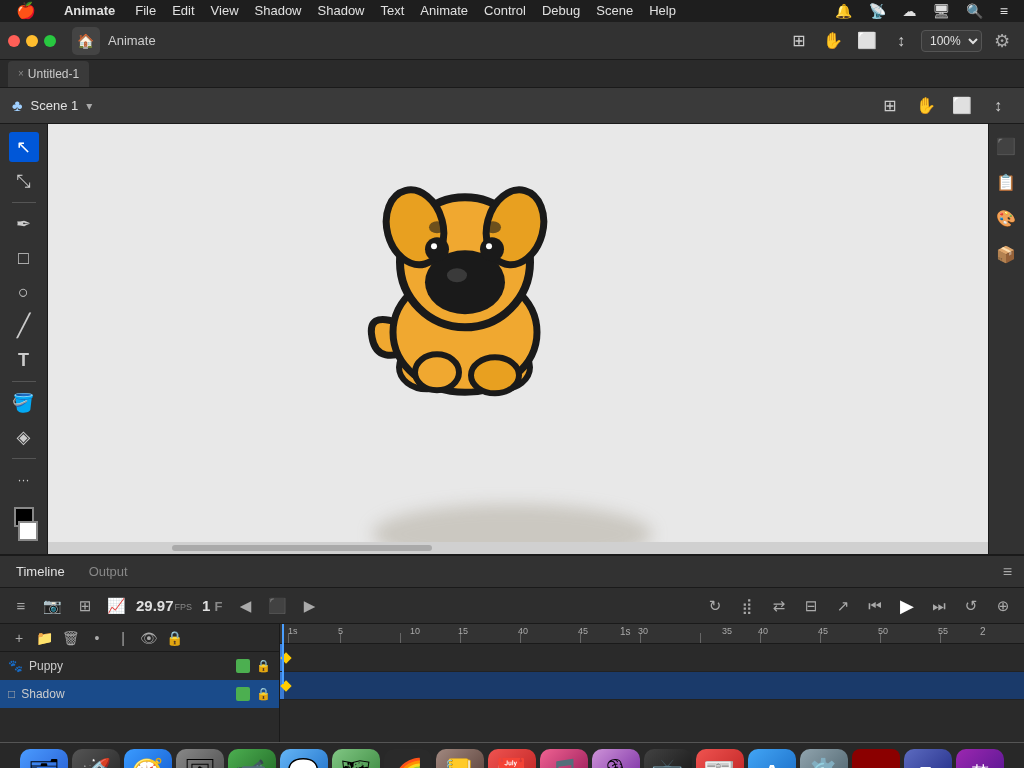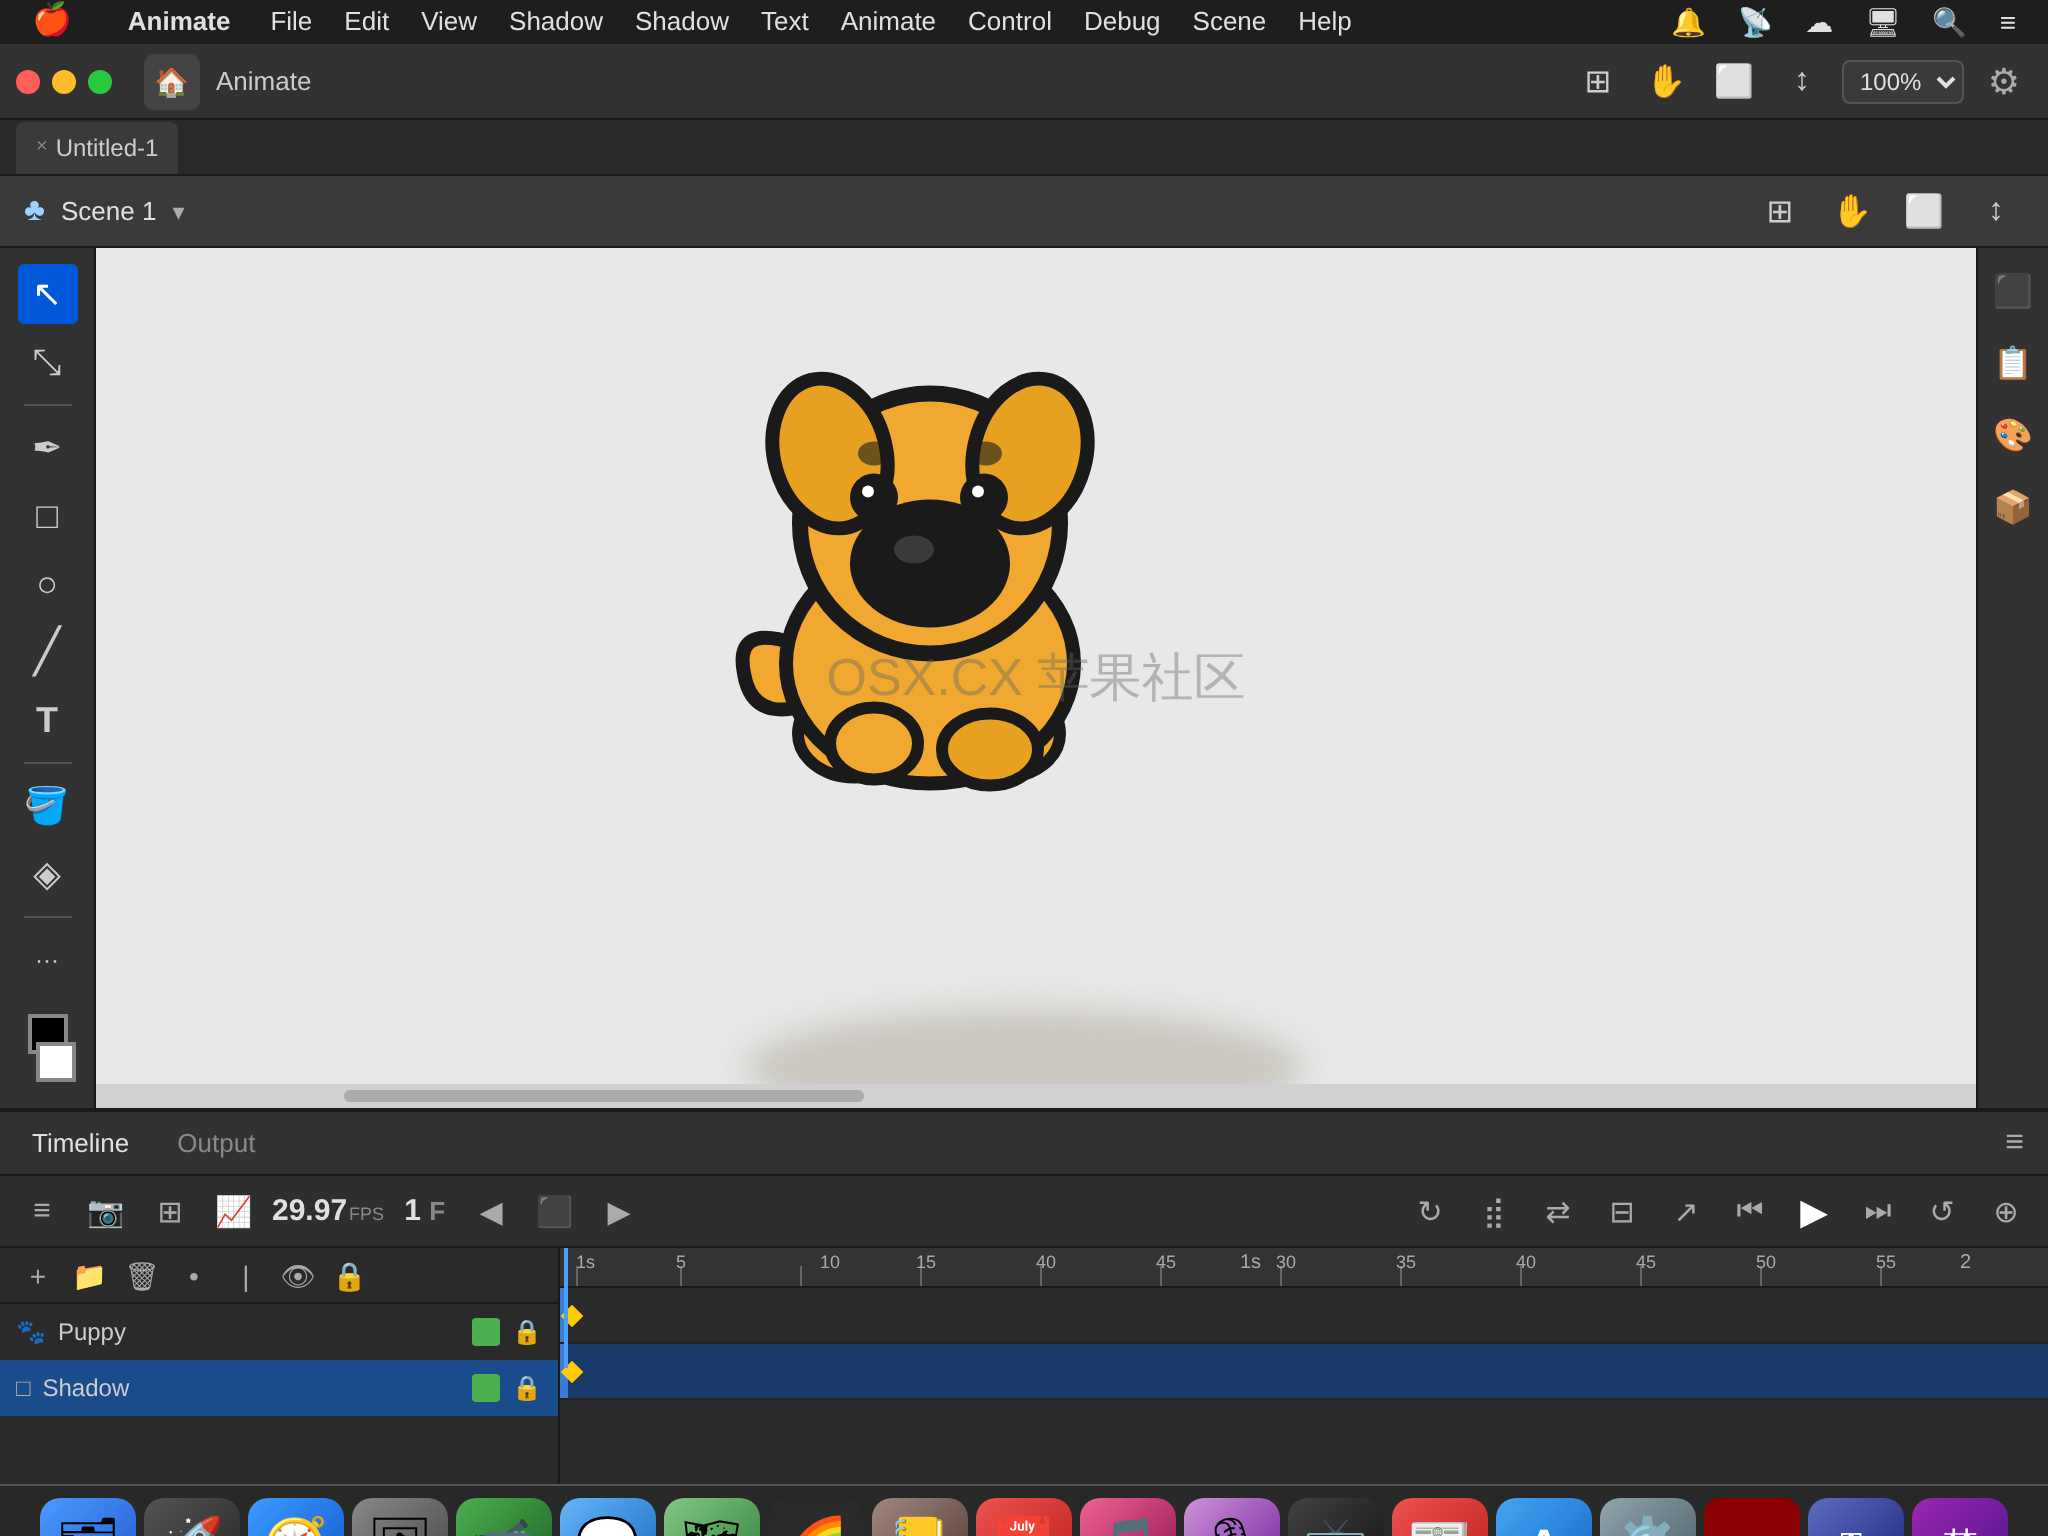--- a/index.html
+++ b/index.html
@@ -338,21 +338,20 @@
           <circle cx="135" cy="82" r="12" fill="#1a1a1a"></circle>
           <circle cx="132" cy="79" r="3" fill="#fff"></circle>
 
           <ellipse cx="80" cy="60" rx="8" ry="6" fill="#1a1a1a" opacity="0.6"></ellipse>
 
           <ellipse cx="136" cy="60" rx="8" ry="6" fill="#1a1a1a" opacity="0.6"></ellipse>
         </svg>
       </div>
 
       <div class="watermark">
-        <div style="font-size:26px; font-weight:300;">OSX.CX  苹果社区</div>
       </div>
     </div>
 
     <div id="canvas-hscroll">
       <div class="hscroll-thumb"></div>
     </div>
   </div>
 
   <div id="right-panel">
     <div class="right-icon">⬛</div>
@@ -447,21 +446,21 @@
         <span class="ruler-label" style="left: 130px;">10</span>
         <div class="ruler-tick-major" style="left: 180px;"></div>
         <span class="ruler-label" style="left: 178px;">15</span>
         <div class="ruler-tick-major" style="left: 240px;"></div>
         <span class="ruler-label" style="left: 238px;">40</span>
         <div class="ruler-tick-major" style="left: 300px;"></div>
         <span class="ruler-label" style="left: 298px;">45</span>
         <div class="ruler-tick-major" style="left: 360px;"></div>
         <span class="ruler-label" style="left: 358px;">30</span>
         <div class="ruler-tick-major" style="left: 420px;"></div>
-        <span class="ruler-label" style="left: 418px;">35</span>
+        <span class="ruler-label" style="left: 442px;">35</span>
         <div class="ruler-tick-major" style="left: 480px;"></div>
         <span class="ruler-label" style="left: 478px;">40</span>
         <div class="ruler-tick-major" style="left: 540px;"></div>
         <span class="ruler-label" style="left: 538px;">45</span>
         <div class="ruler-tick-major" style="left: 600px;"></div>
         <span class="ruler-label" style="left: 598px;">50</span>
         <div class="ruler-tick-major" style="left: 660px;"></div>
         <span class="ruler-label" style="left: 658px;">55</span>
 
         <span class="ruler-label" style="left: 340px; color:#aaa; font-size:10px;">1s</span>

